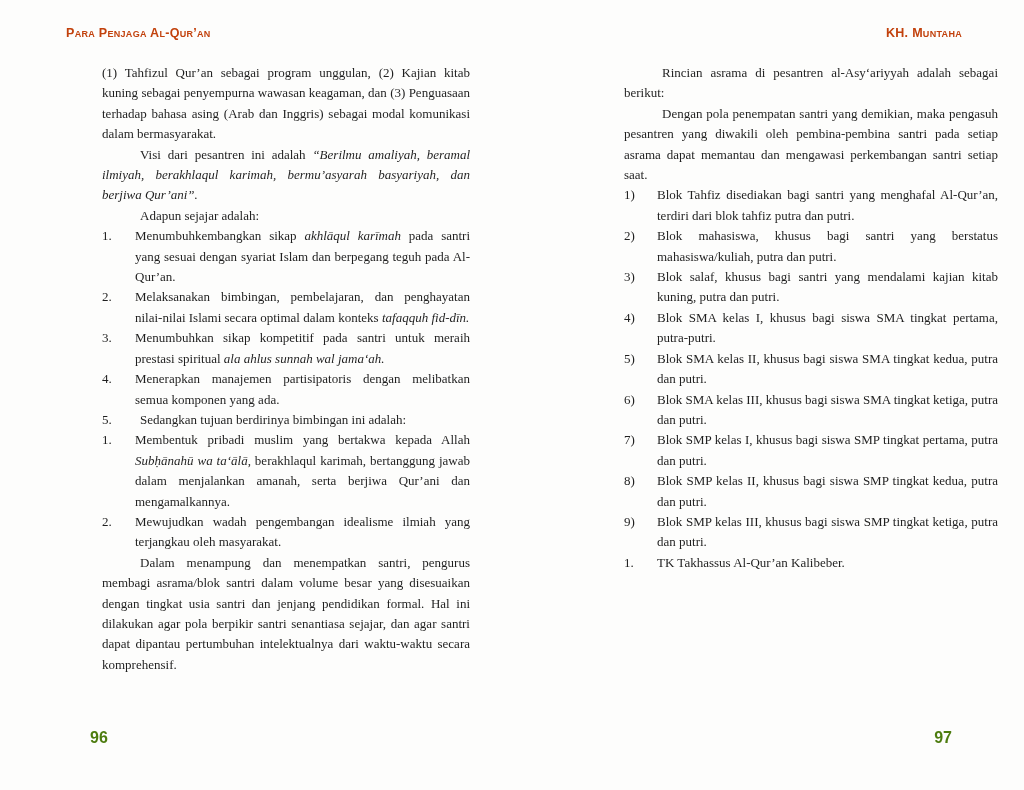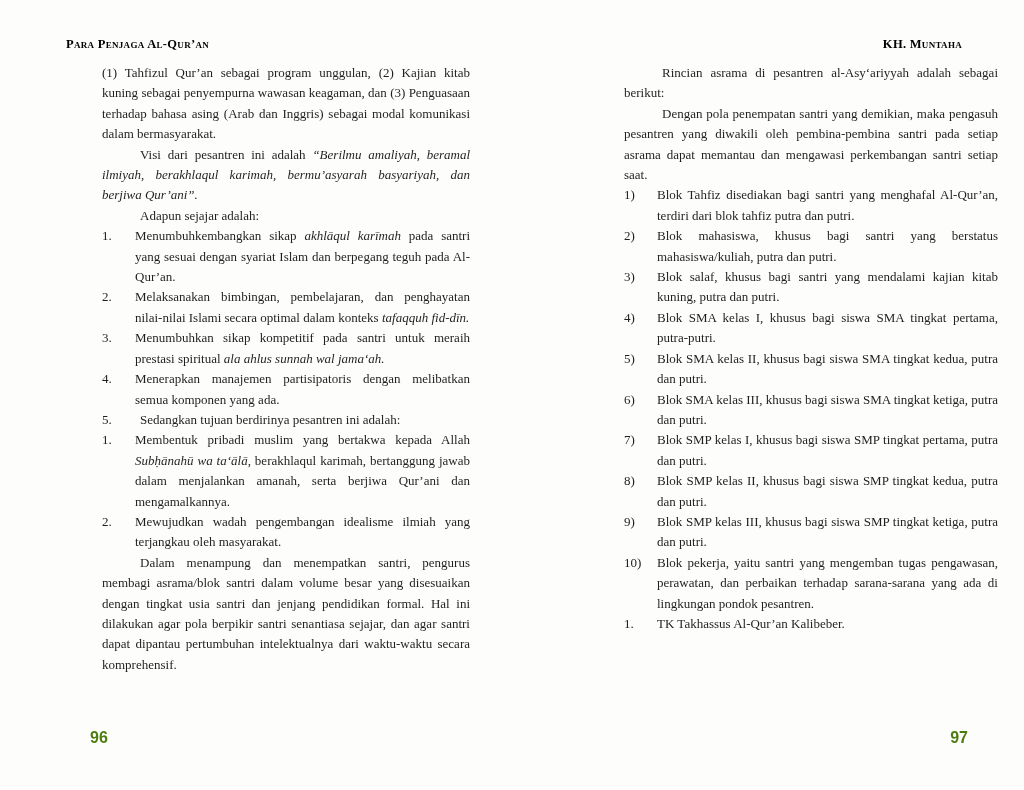--- a/index.html
+++ b/index.html
@@ -10,27 +10,27 @@
     width: 1024px;
     height: 790px;
     background: #fdfdfc;
     position: relative;
     font-family: "Liberation Serif", serif;
     color: #222222;
     overflow: hidden;
   }
   .running-header {
     position: absolute;
-    top: 37px;
-    font-family: Liberation Serif, serif;
+    top: 26px;
+    font-family: Liberation Sans, sans-serif;
     font-variant: small-caps;
     font-weight: 700;
     font-size: 12.5px;
     letter-spacing: 0.3px;
-    color: #000000;
+    color: #c2410c;
     white-space: nowrap;
   }
   .running-header.left  { left: 66px; }
   .running-header.right { right: 62px; text-align: right; }
 
   .page-body {
     position: absolute;
     top: 63px;
     font-size: 13px;
     line-height: 20.4px;
@@ -59,39 +59,39 @@
   .pagenum {
     position: absolute;
     top: 729px;
     font-family: "Liberation Sans", sans-serif;
     font-weight: 600;
     font-size: 16px;
     color: #4d7c0f;
     margin-left: 24px;
   }
   .pagenum.left  { left: 66px; }
-  .pagenum.right { right: 56px; text-align: right; }
+  .pagenum.right { right: 72px; text-align: right; }
 </style>
 </head>
 <body>
 
 <div>
 
   <section>
     <div class="running-header left">Para Penjaga Al-Qur’an</div>
     <div class="page-body left">
         <div class="block p"><span>(1) Tahfizul Qur’an sebagai program unggulan, (2) Kajian kitab kuning sebagai penyempurna wawasan keagaman, dan (3) Penguasaan terhadap bahasa asing (Arab dan Inggris) sebagai modal komunikasi dalam bermasyarakat.</span></div>
         <div class="block p indent"><span>Visi dari pesantren ini adalah </span><em>“Berilmu amaliyah, beramal ilmiyah, berakhlaqul karimah, bermu’asyarah basyariyah, dan berjiwa Qur’ani”.</em></div>
         <div class="block p indent"><span>Adapun sejajar adalah:</span></div>
         <div class="block li"><span class="marker">1.</span><span>Menumbuhkembangkan sikap </span><em>akhlāqul karīmah</em><span> pada santri yang sesuai dengan syariat Islam dan berpegang teguh pada Al-Qur’an.</span></div>
         <div class="block li"><span class="marker">2.</span><span>Melaksanakan bimbingan, pembelajaran, dan penghayatan nilai-nilai Islami secara optimal dalam konteks </span><em>tafaqquh fid-dīn.</em></div>
         <div class="block li"><span class="marker">3.</span><span>Menumbuhkan sikap kompetitif pada santri untuk meraih prestasi spiritual </span><em>ala ahlus sunnah wal jama‘ah.</em></div>
         <div class="block li"><span class="marker">4.</span><span>Menerapkan manajemen partisipatoris dengan melibatkan semua komponen yang ada.</span></div>
         <div class="block li"><span class="marker">5.</span></div>
-        <div class="block p indent"><span>Sedangkan tujuan berdirinya pesantren ini adalah:</span></div>
+        <div class="block p indent"><span>Sedangkan tujuan berdirinya bimbingan ini adalah:</span></div>
         <div class="block li"><span class="marker">1.</span><span>Membentuk pribadi muslim yang bertakwa kepada Allah </span><em>Subḥānahū wa ta‘ālā</em><span>, berakhlaqul karimah, bertanggung jawab dalam menjalankan amanah, serta berjiwa Qur’ani dan mengamalkannya.</span></div>
         <div class="block li"><span class="marker">2.</span><span>Mewujudkan wadah pengembangan idealisme ilmiah yang terjangkau oleh masyarakat.</span></div>
         <div class="block p indent"><span>Dalam menampung dan menempatkan santri, pengurus membagi asrama/blok santri dalam volume besar yang disesuaikan dengan tingkat usia santri dan jenjang pendidikan formal. Hal ini dilakukan agar pola berpikir santri senantiasa sejajar, dan agar santri dapat dipantau pertumbuhan intelektualnya dari waktu-waktu secara komprehensif.</span></div>
       </div>
     <div class="pagenum left">96</div>
   </section>
 
   <section>
     <div class="running-header right">KH. Muntaha</div>
     <div class="page-body right">
@@ -99,19 +99,18 @@
         <div class="block p indent"><span>Dengan pola penempatan santri yang demikian, maka pengasuh pesantren yang diwakili oleh pembina-pembina santri pada setiap asrama dapat memantau dan mengawasi perkembangan santri setiap saat.</span></div>
         <div class="block li"><span class="marker">1)</span><span>Blok Tahfiz disediakan bagi santri yang menghafal Al-Qur’an, terdiri dari blok tahfiz putra dan putri.</span></div>
         <div class="block li"><span class="marker">2)</span><span>Blok mahasiswa, khusus bagi santri yang berstatus mahasiswa/kuliah, putra dan putri.</span></div>
         <div class="block li"><span class="marker">3)</span><span>Blok salaf, khusus bagi santri yang mendalami kajian kitab kuning, putra dan putri.</span></div>
         <div class="block li"><span class="marker">4)</span><span>Blok SMA kelas I, khusus bagi siswa SMA tingkat pertama, putra-putri.</span></div>
         <div class="block li"><span class="marker">5)</span><span>Blok SMA kelas II, khusus bagi siswa SMA tingkat kedua, putra dan putri.</span></div>
         <div class="block li"><span class="marker">6)</span><span>Blok SMA kelas III, khusus bagi siswa SMA tingkat ketiga, putra dan putri.</span></div>
         <div class="block li"><span class="marker">7)</span><span>Blok SMP kelas I, khusus bagi siswa SMP tingkat pertama, putra dan putri.</span></div>
         <div class="block li"><span class="marker">8)</span><span>Blok SMP kelas II, khusus bagi siswa SMP tingkat kedua, putra dan putri.</span></div>
         <div class="block li"><span class="marker">9)</span><span>Blok SMP kelas III, khusus bagi siswa SMP tingkat ketiga, putra dan putri.</span></div>
-        <div class="block li"><span class="marker">10)</span><span>Blok pekerja, yaitu santri yang mengemban tugas pengawasan, perawatan, dan perbaikan terhadap sarana-sarana yang ada di lingkungan pondok pesantren.</span></div>
         <div class="block li"><span class="marker">1.</span><span>TK Takhassus Al-Qur’an Kalibeber.</span></div>
       </div>
     <div class="pagenum right">97</div>
   </section>
 
 </div>
 
 </body></html>

